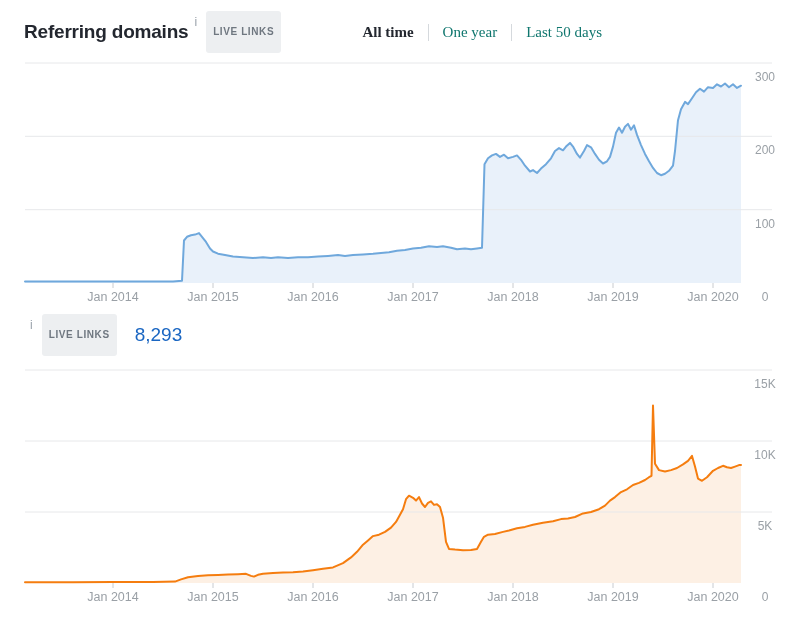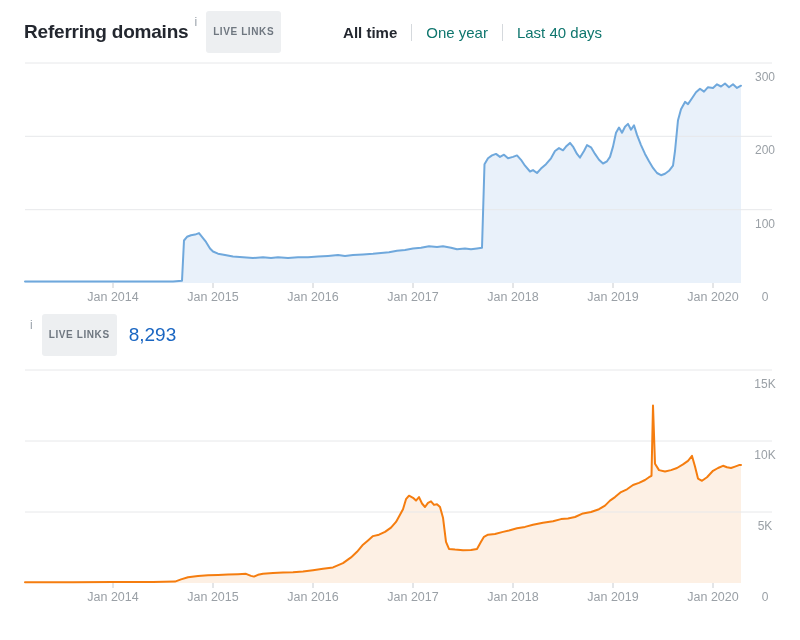--- a/index.html
+++ b/index.html
@@ -4,23 +4,23 @@
 <style>
   html,body{margin:0;padding:0;background:#fff;overflow:hidden;}
   body{width:800px;height:640px;font-family:"Liberation Sans",sans-serif;}
   .page{position:relative;width:644px;height:640px;background:#fff;}
   .sec-header{position:absolute;left:24px;right:42px;display:flex;align-items:center;height:26px;}
   #header0{top:19px;}
   #header1{top:322px;}
   .sec-title{font-size:19px;font-weight:700;color:#23272f;margin:0;letter-spacing:-0.2px;}
   .info-i{color:#9aa2ab;font-size:12px;font-weight:400;margin-left:6px;align-self:flex-start;margin-top:-3px;line-height:1;}
   .badge{background:#edeff1;color:#6f7780;font-size:10px;font-weight:700;letter-spacing:0.6px;border-radius:3px;padding:16px 7px;margin-left:9px;line-height:1;white-space:nowrap;}
-  .metric-value{color:#1a66c2;font-size:19px;margin-left:12px;font-weight:400;}
+  .metric-value{color:#1a66c2;font-size:19px;margin-left:18px;font-weight:400;}
   .tabs{margin-left:auto;display:flex;align-items:center;font-size:15px;white-space:nowrap;}
-  .tab{cursor:pointer;}
+  .tab{cursor:pointer;font-family:Liberation Serif, serif;}
   .tab.active{color:#23272f;font-weight:700;cursor:default;}
   .tab.link{color:#0f766e;}
   .tab-sep{width:1px;height:17px;background:#d5d9dd;margin:0 14px;}
   svg.chart{position:absolute;left:0;display:block;}
   #chart0{top:55px;}
   #chart1{top:362px;}
   svg text{font-family:"Liberation Sans",sans-serif;}
 </style>
 </head>
 <body>
@@ -29,21 +29,21 @@
 
   <div class="sec-header" id="header0">
     <h2 class="sec-title">Referring domains</h2>
     <span class="info-i">i</span>
     <span class="badge">LIVE LINKS</span>
     <div class="tabs">
       <span class="tab active">All time</span>
       <span class="tab-sep"></span>
       <span class="tab link">One year</span>
       <span class="tab-sep"></span>
-      <span class="tab link">Last 40 days</span>
+      <span class="tab link">Last 50 days</span>
     </div>
   </div>
 
   <svg class="chart" id="chart0" width="800" height="258">
       <path d="M25.0 226.5L63.0 226.5L103.0 226.5L143.0 226.5L173.0 226.5L182.0 225.8L184.0 185.5L187.0 181.8L191.0 180.3L195.0 179.6L199.0 178.1L202.0 181.8L206.0 186.9L210.0 193.5L213.0 196.5L218.0 198.7L225.0 200.1L233.0 201.6L243.0 202.3L253.0 203.1L263.0 202.3L271.0 203.1L278.0 202.3L288.0 203.1L298.0 202.3L308.0 202.3L318.0 201.6L328.0 200.9L338.0 200.1L345.0 200.9L353.0 200.1L363.0 199.4L373.0 198.7L381.0 197.9L389.0 197.2L397.0 195.7L405.0 195.0L413.0 193.5L421.0 192.8L429.0 191.3L437.0 192.1L443.0 191.3L451.0 192.8L457.0 194.3L465.0 193.5L471.0 194.3L477.0 193.5L482.0 192.8L484.5 109.2L488.0 103.3L492.0 100.4L496.0 98.9L500.0 101.9L504.0 99.7L508.0 103.3L513.0 101.9L517.0 100.4L521.0 104.8L525.0 110.7L530.0 116.5L533.0 115.1L537.0 118.0L541.0 113.6L546.0 109.2L551.0 103.3L555.0 96.0L559.0 93.1L563.0 95.3L566.0 91.6L570.0 87.9L573.0 91.6L577.0 98.9L580.0 102.6L584.0 96.0L587.0 90.1L591.0 92.3L595.0 98.9L599.0 104.8L603.0 108.5L607.0 106.3L610.0 101.9L613.0 91.6L616.0 77.7L619.0 72.5L622.0 77.7L625.0 71.8L628.0 68.9L631.0 74.7L634.0 70.3L637.0 79.9L641.0 90.1L645.0 98.9L649.0 106.3L653.0 112.9L657.0 118.0L661.0 120.2L665.0 118.7L669.0 115.8L673.0 110.7L675.0 96.0L678.0 65.2L681.0 54.2L685.0 46.9L688.0 49.1L692.0 43.2L696.0 37.3L700.0 33.7L704.0 36.6L708.0 32.2L713.0 32.9L717.0 29.3L721.0 31.5L725.0 28.5L729.0 32.2L733.0 29.3L737.0 32.9L741.0 30.7L741.0 228L25.0 228Z" fill="#e9f1fa" stroke="none"></path>
       <line x1="25" y1="8.0" x2="772" y2="8.0" stroke="#e7e8ea" stroke-width="1"></line>
       <text x="765" y="26.0" text-anchor="middle" font-size="12" fill="#9aa0a6">300</text>
       <line x1="25" y1="81.3" x2="772" y2="81.3" stroke="#e7e8ea" stroke-width="1"></line>
       <text x="765" y="99.3" text-anchor="middle" font-size="12" fill="#9aa0a6">200</text>
       <line x1="25" y1="154.7" x2="772" y2="154.7" stroke="#e7e8ea" stroke-width="1"></line>

